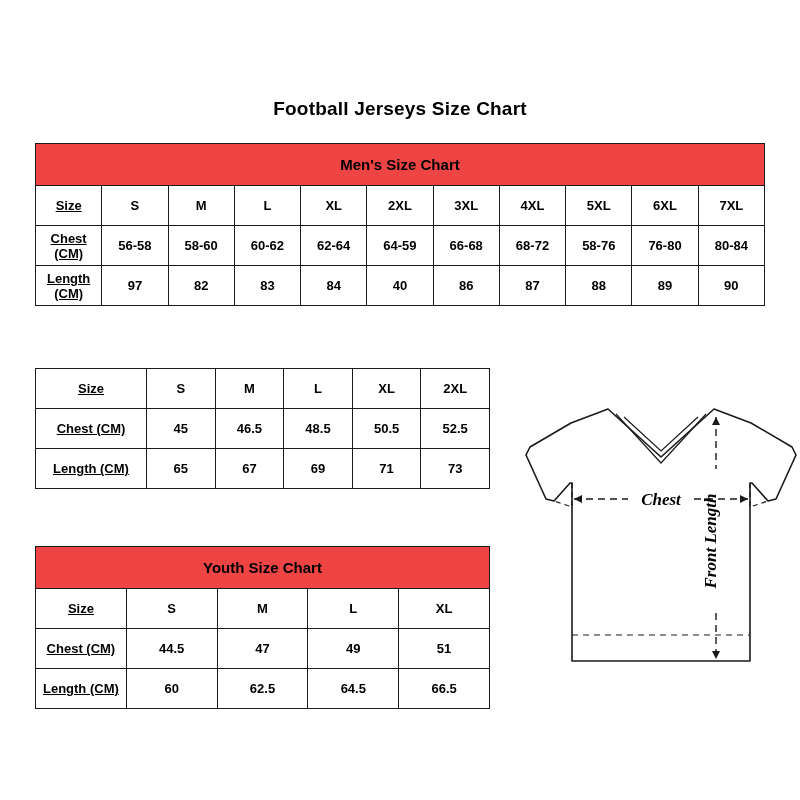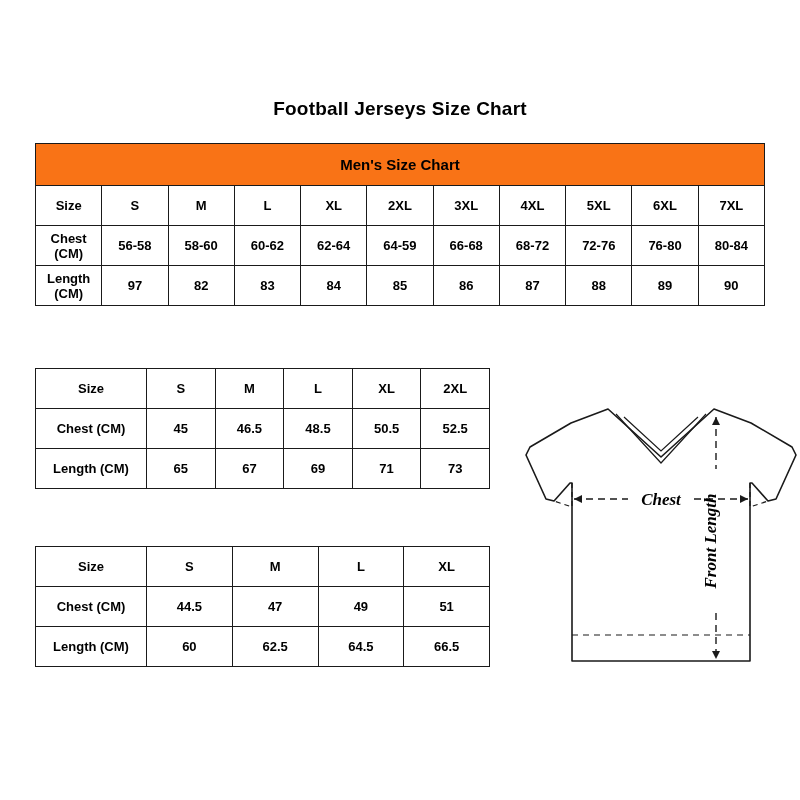--- a/index.html
+++ b/index.html
@@ -44,28 +44,29 @@
     font-weight: bold;
     padding: 0;
     height: 39px;
     background: #ffffff;
     color: #000000;
   }
   table.size-table td.value {
     font-weight: bold;
   }
   table.size-table tr.header-row td {
-    background: #f97316;
+    background: #ef4444;
     font-size: 15px;
     font-weight: bold;
     height: 41px;
   }
   table.size-table td.row-label {
     font-size: 13px;
     font-weight: bold;
+    text-decoration: underline;
   }
 
   
   #mens-table {
     position: absolute;
     left: 35px;
     top: 143px;
     width: 730px;
   }
   #mens-table td.row-label { width: 110px; }
@@ -134,31 +135,31 @@
       </tr>
       <tr>
         <td class="row-label">Chest (CM)</td>
         <td class="value">56-58</td>
         <td class="value">58-60</td>
         <td class="value">60-62</td>
         <td class="value">62-64</td>
         <td class="value">64-59</td>
         <td class="value">66-68</td>
         <td class="value">68-72</td>
-        <td class="value">72-76</td>
+        <td class="value">58-76</td>
         <td class="value">76-80</td>
         <td class="value">80-84</td>
       </tr>
       <tr>
         <td class="row-label">Length (CM)</td>
         <td class="value">97</td>
         <td class="value">82</td>
         <td class="value">83</td>
         <td class="value">84</td>
-        <td class="value">85</td>
+        <td class="value">40</td>
         <td class="value">86</td>
         <td class="value">87</td>
         <td class="value">88</td>
         <td class="value">89</td>
         <td class="value">90</td>
       </tr>
     </tbody>
   </table>
 
   <table class="size-table" id="womens-table">
@@ -185,20 +186,23 @@
         <td class="value">67</td>
         <td class="value">69</td>
         <td class="value">71</td>
         <td class="value">73</td>
       </tr>
     </tbody>
   </table>
 
   <table class="size-table" id="youth-table">
     <tbody>
+      <tr class="header-row">
+        <td colspan="5">Youth Size Chart</td>
+      </tr>
       <tr>
         <td class="row-label">Size</td>
         <td class="value">S</td>
         <td class="value">M</td>
         <td class="value">L</td>
         <td class="value">XL</td>
       </tr>
       <tr>
         <td class="row-label">Chest (CM)</td>
         <td class="value">44.5</td>

